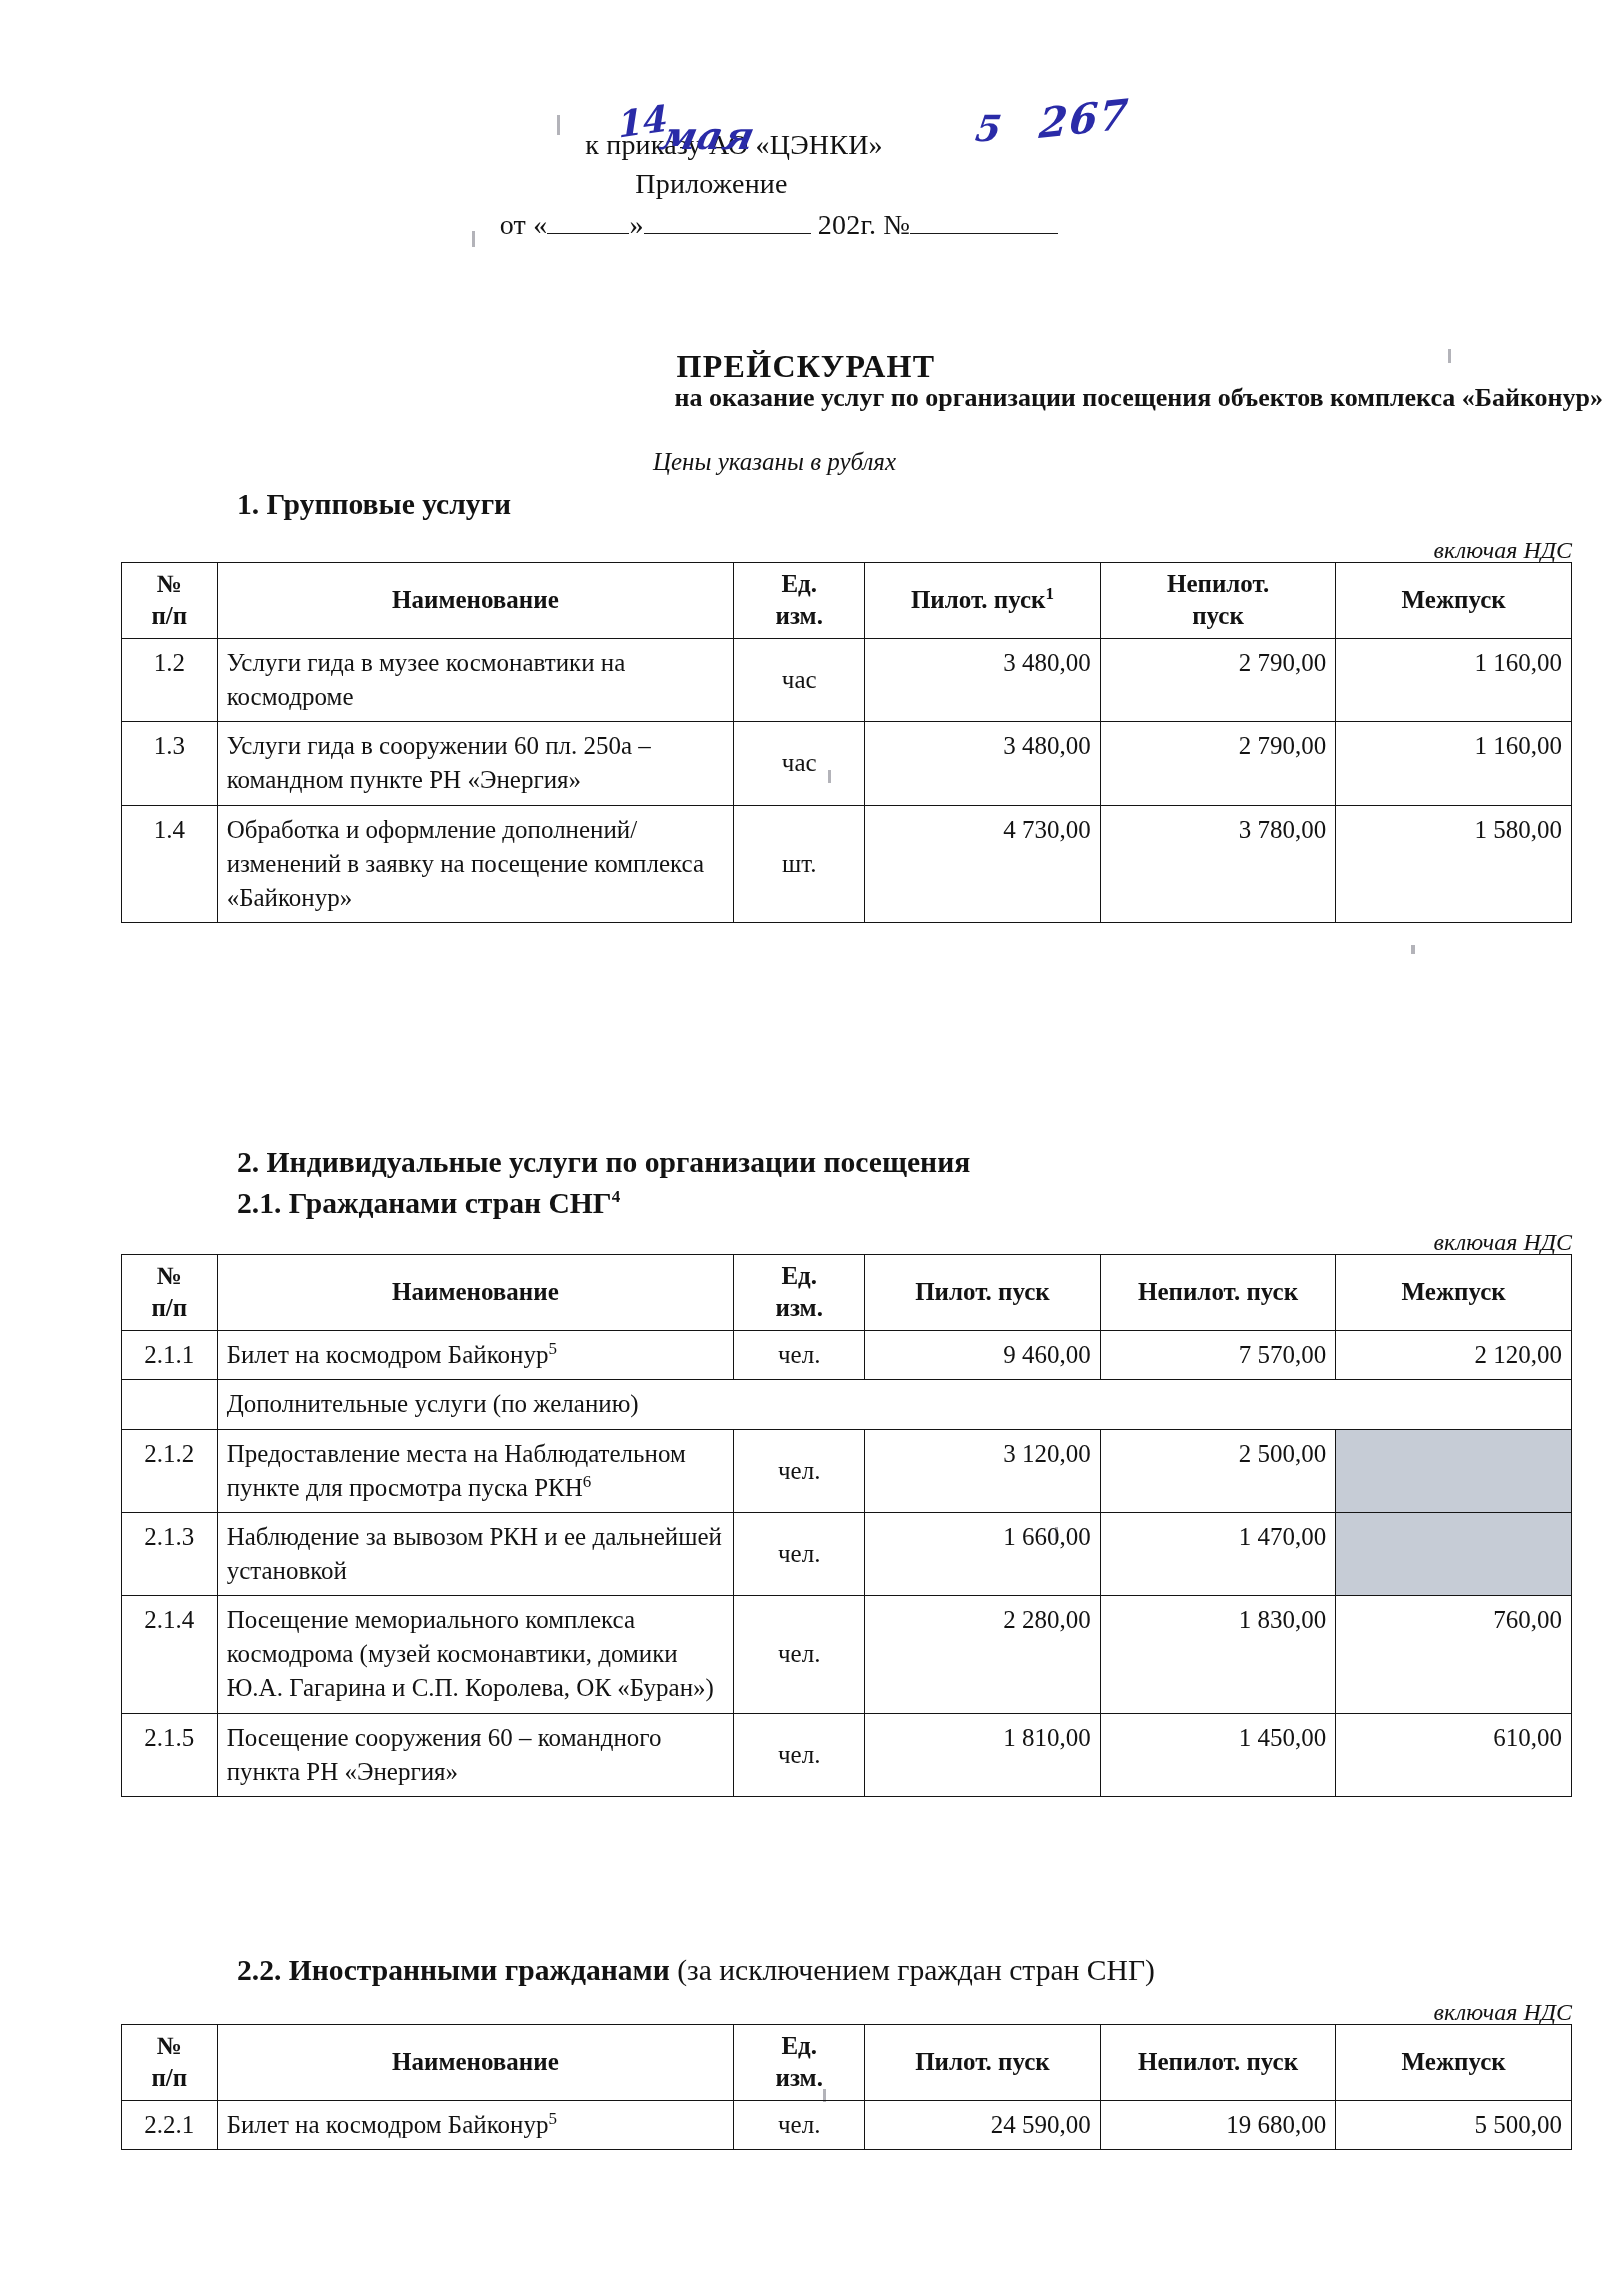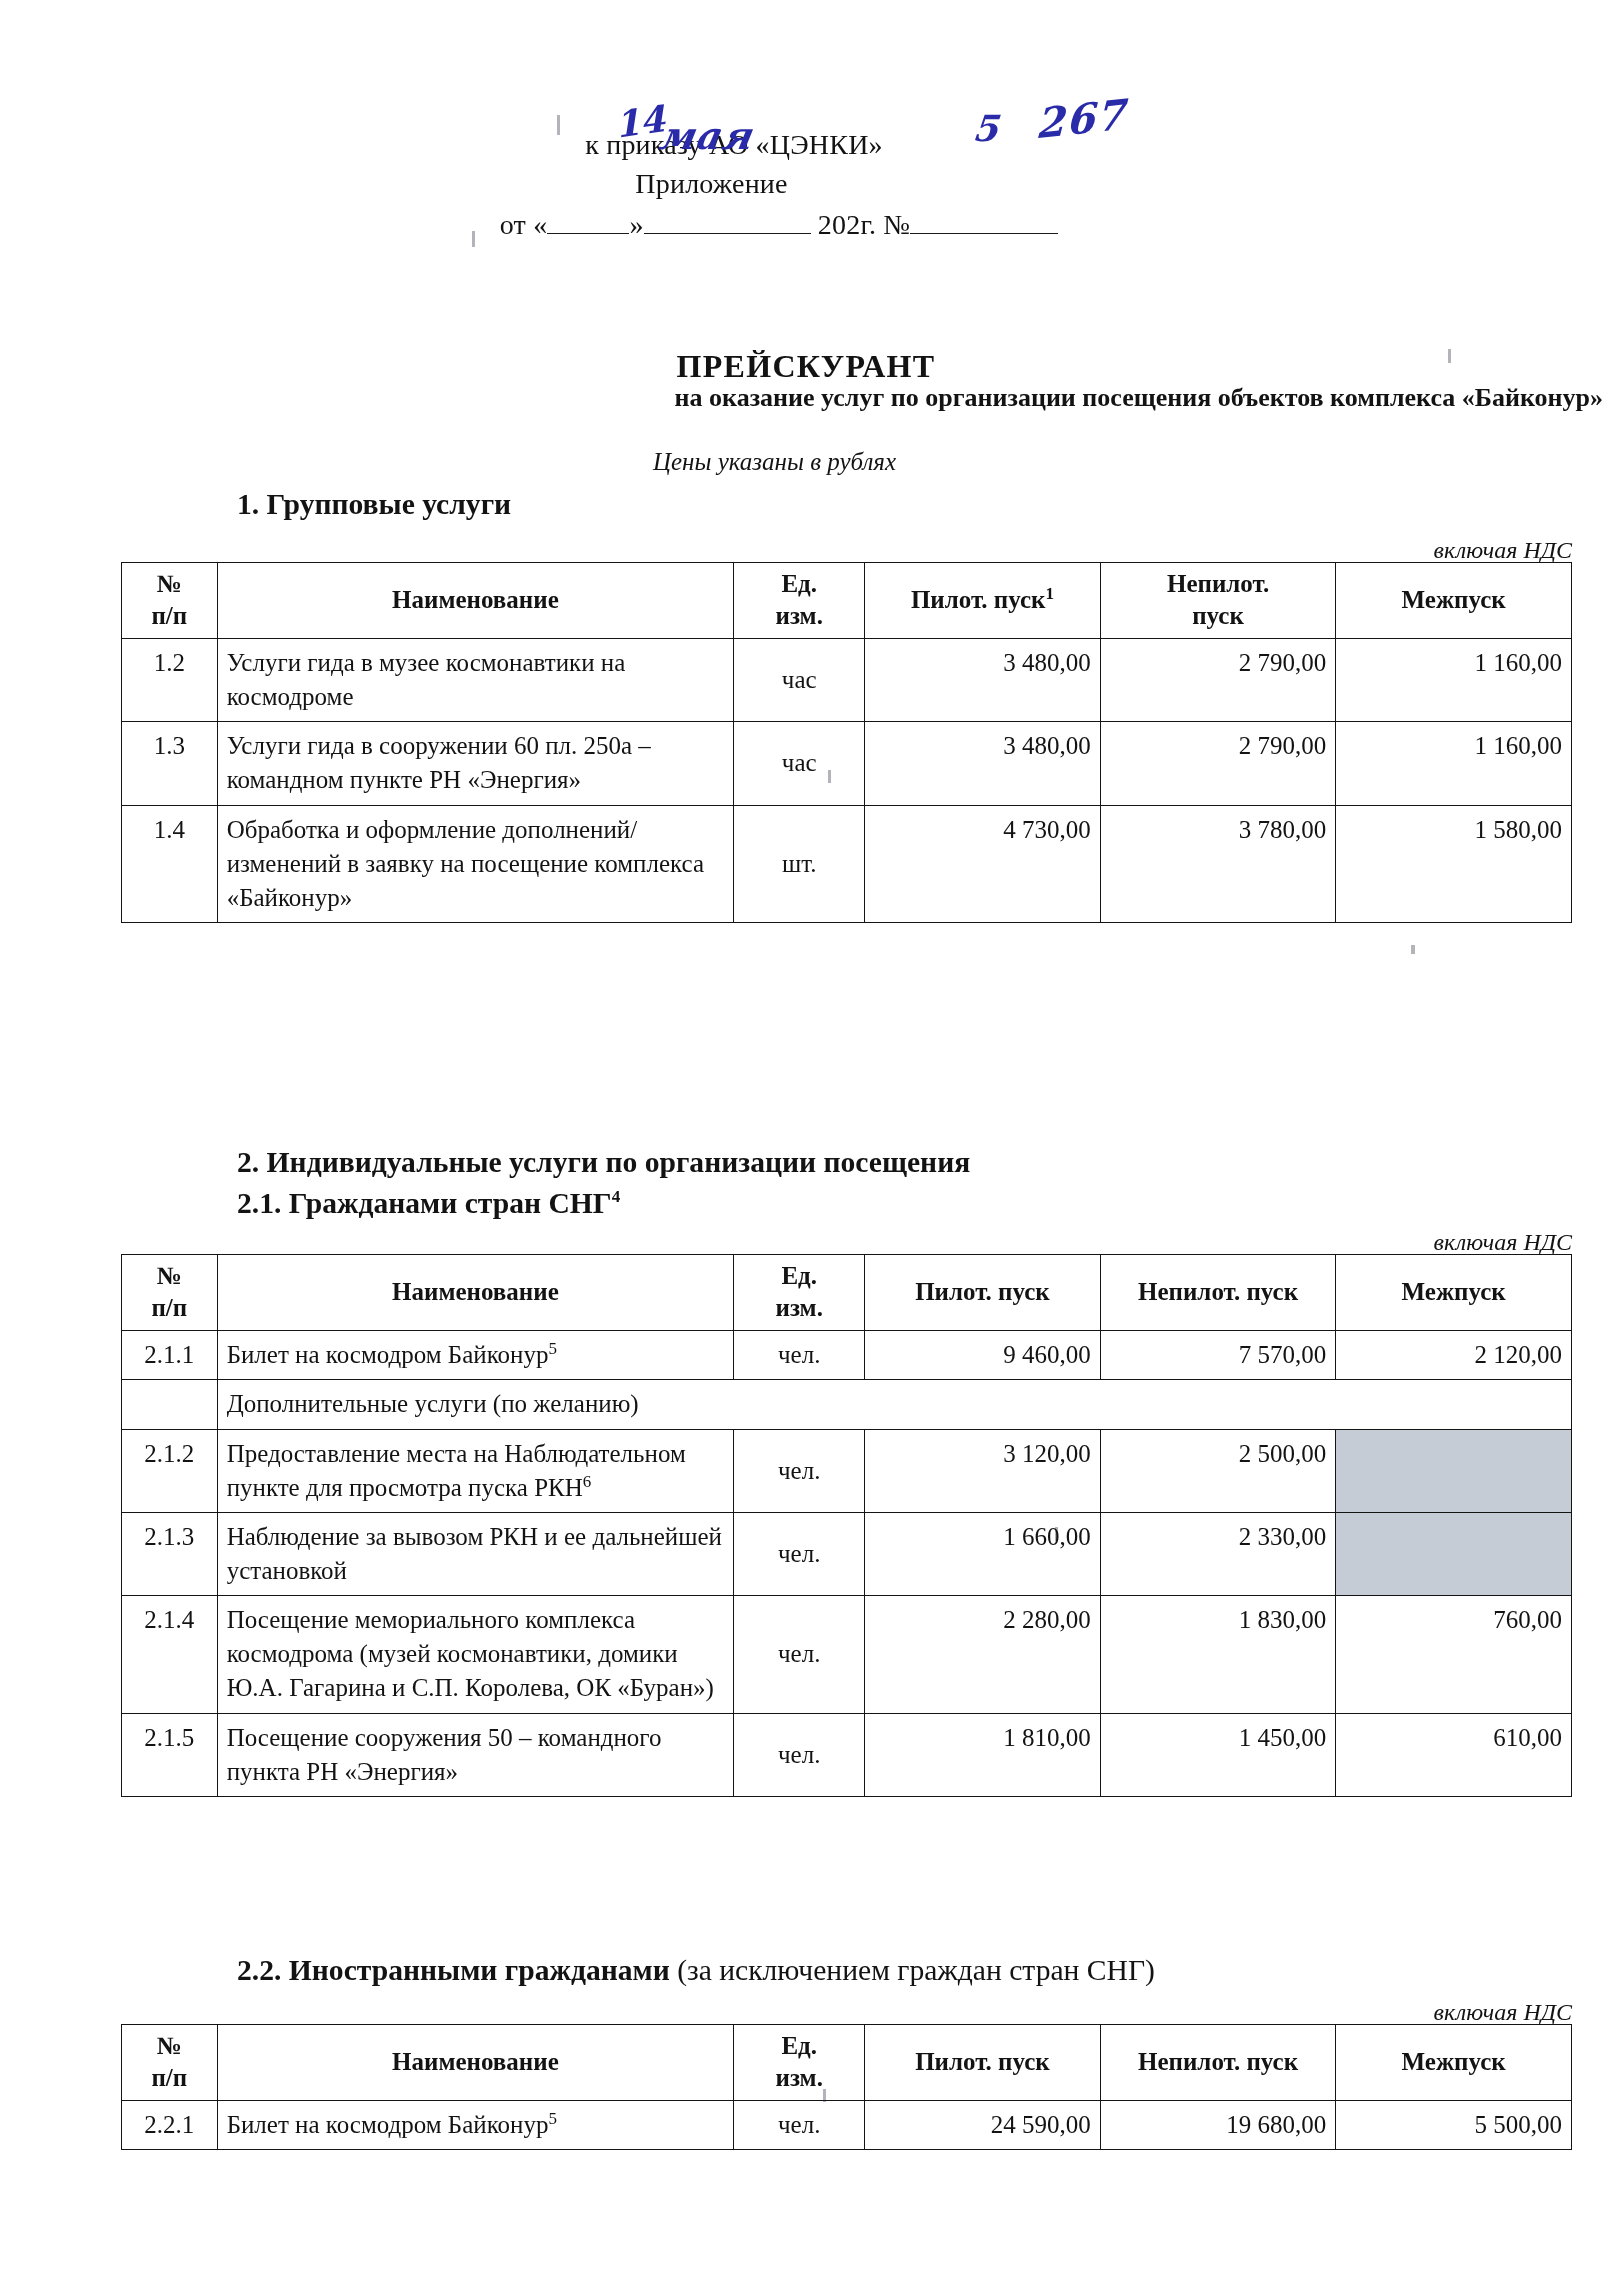--- a/index.html
+++ b/index.html
@@ -330,34 +330,34 @@
         <td class="c-unit mid">чел.</td>
         <td class="c-p1 mid">3 120,00</td>
         <td class="c-p2 mid">2 500,00</td>
         <td class="c-p3 gray"></td>
       </tr>
       <tr>
         <td class="c-num">2.1.3</td>
         <td class="c-name"><span>Наблюдение за вывозом РКН и ее дальнейшей установкой</span><sup></sup></td>
         <td class="c-unit mid">чел.</td>
         <td class="c-p1 mid">1 660,00</td>
-        <td class="c-p2 mid">2 330,00</td>
+        <td class="c-p2 mid">1 470,00</td>
         <td class="c-p3 gray"></td>
       </tr>
       <tr>
         <td class="c-num">2.1.4</td>
         <td class="c-name"><span>Посещение мемориального комплекса космодрома (музей космонавтики, домики Ю.А. Гагарина и С.П. Королева, ОК «Буран»)</span><sup></sup></td>
         <td class="c-unit">чел.</td>
         <td class="c-p1 price">2 280,00</td>
         <td class="c-p2 price">1 830,00</td>
         <td class="c-p3 price">760,00</td>
       </tr>
       <tr>
         <td class="c-num">2.1.5</td>
-        <td class="c-name"><span>Посещение сооружения 50 – командного пункта РН «Энергия»</span><sup></sup></td>
+        <td class="c-name"><span>Посещение сооружения 60 – командного пункта РН «Энергия»</span><sup></sup></td>
         <td class="c-unit">чел.</td>
         <td class="c-p1 price">1 810,00</td>
         <td class="c-p2 price">1 450,00</td>
         <td class="c-p3 price">610,00</td>
       </tr>
     </tbody>
   </table>
 
   <div class="section-h sec2-2">
     <span>2.2.   Иностранными гражданами</span><span class="normal"> (за исключением граждан стран СНГ)</span>

